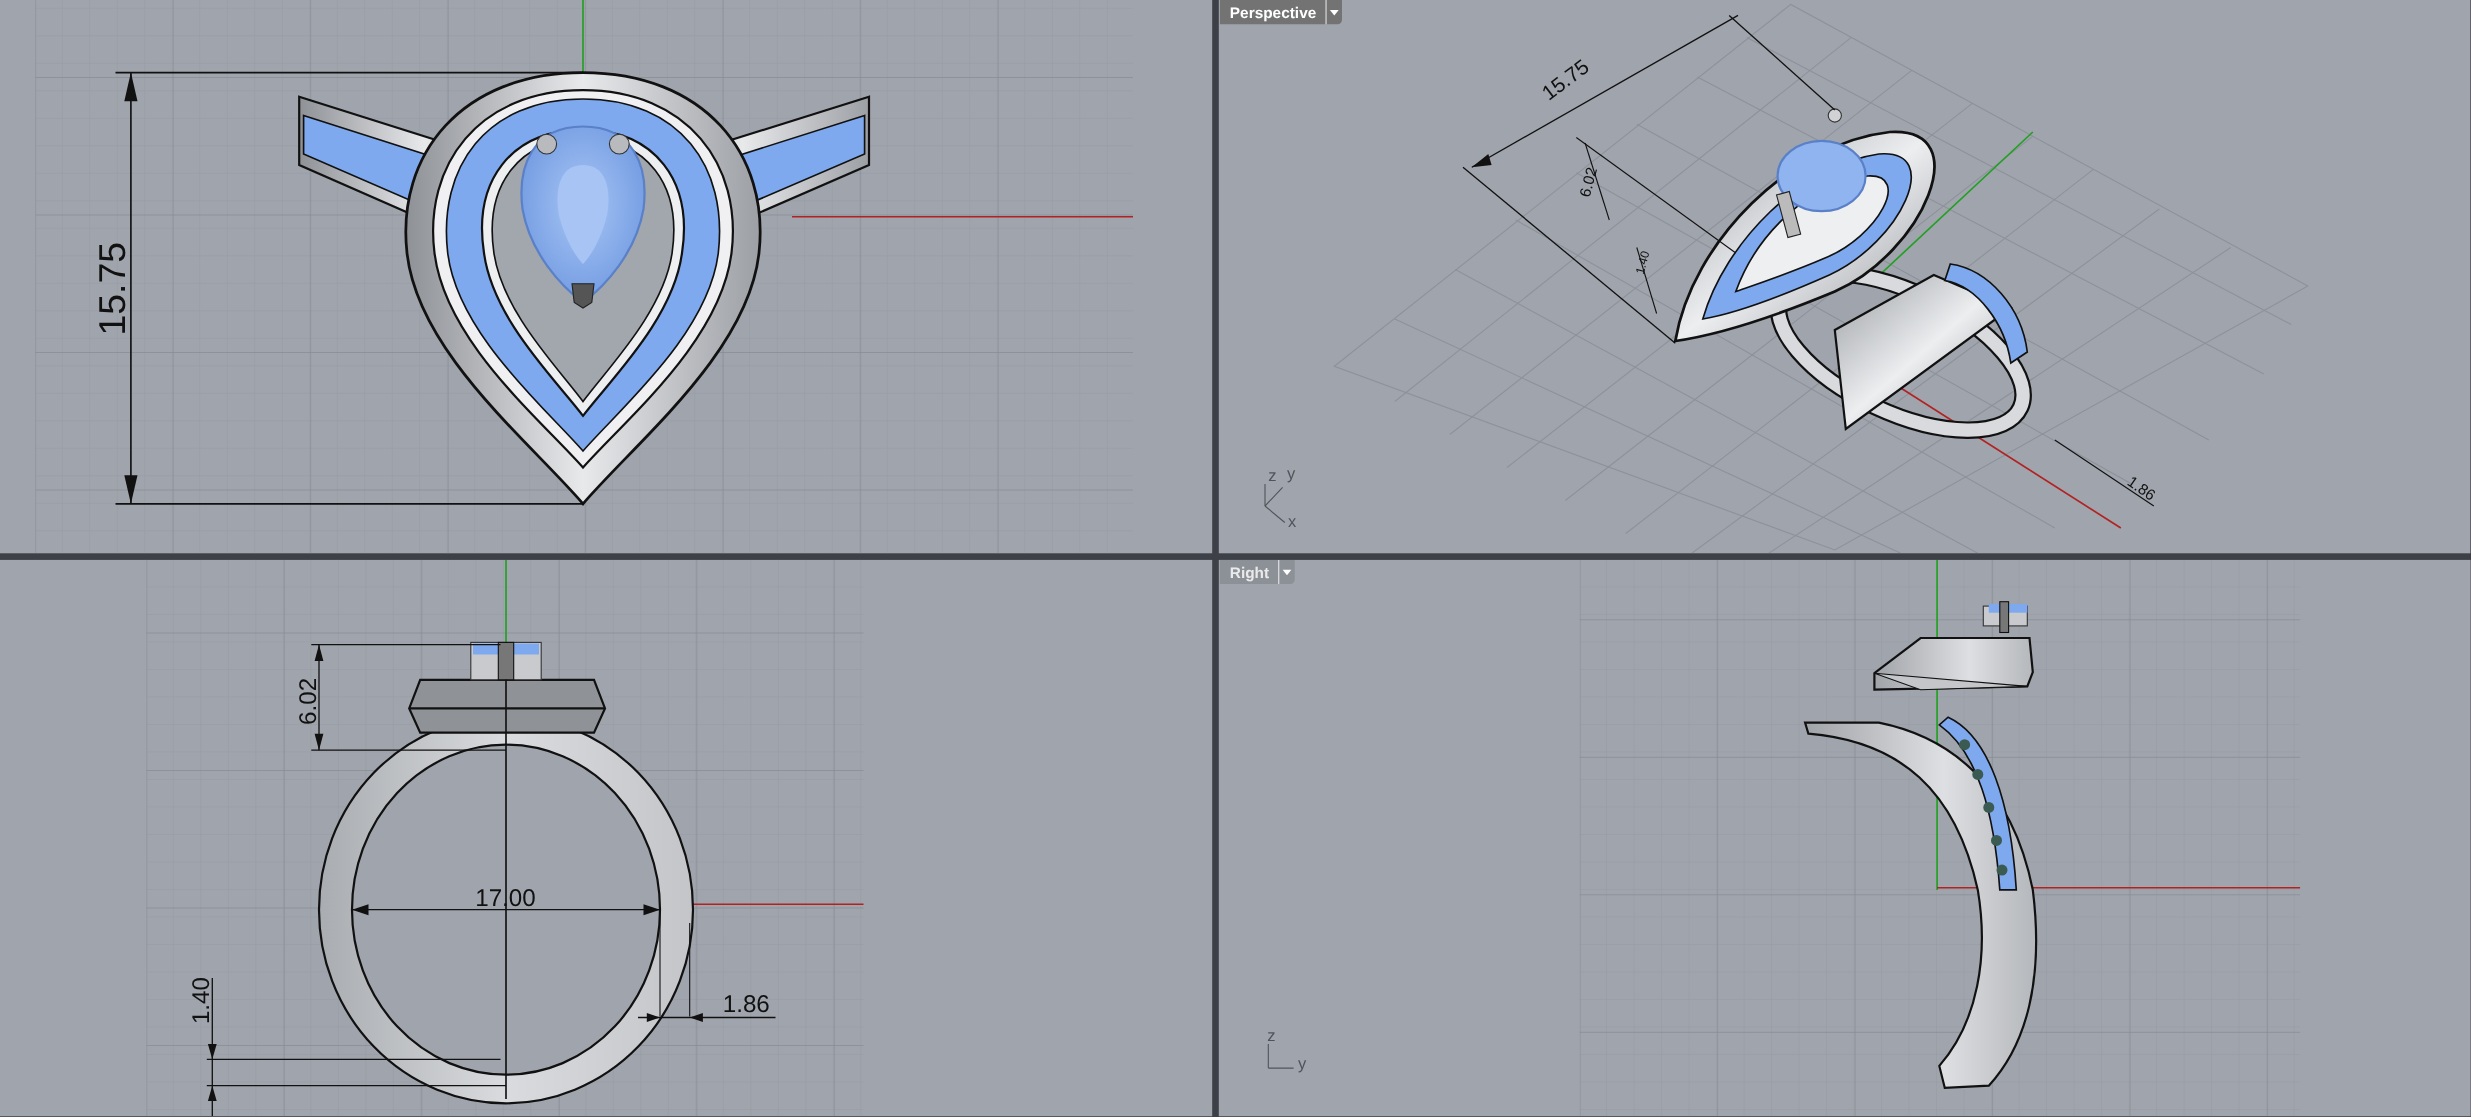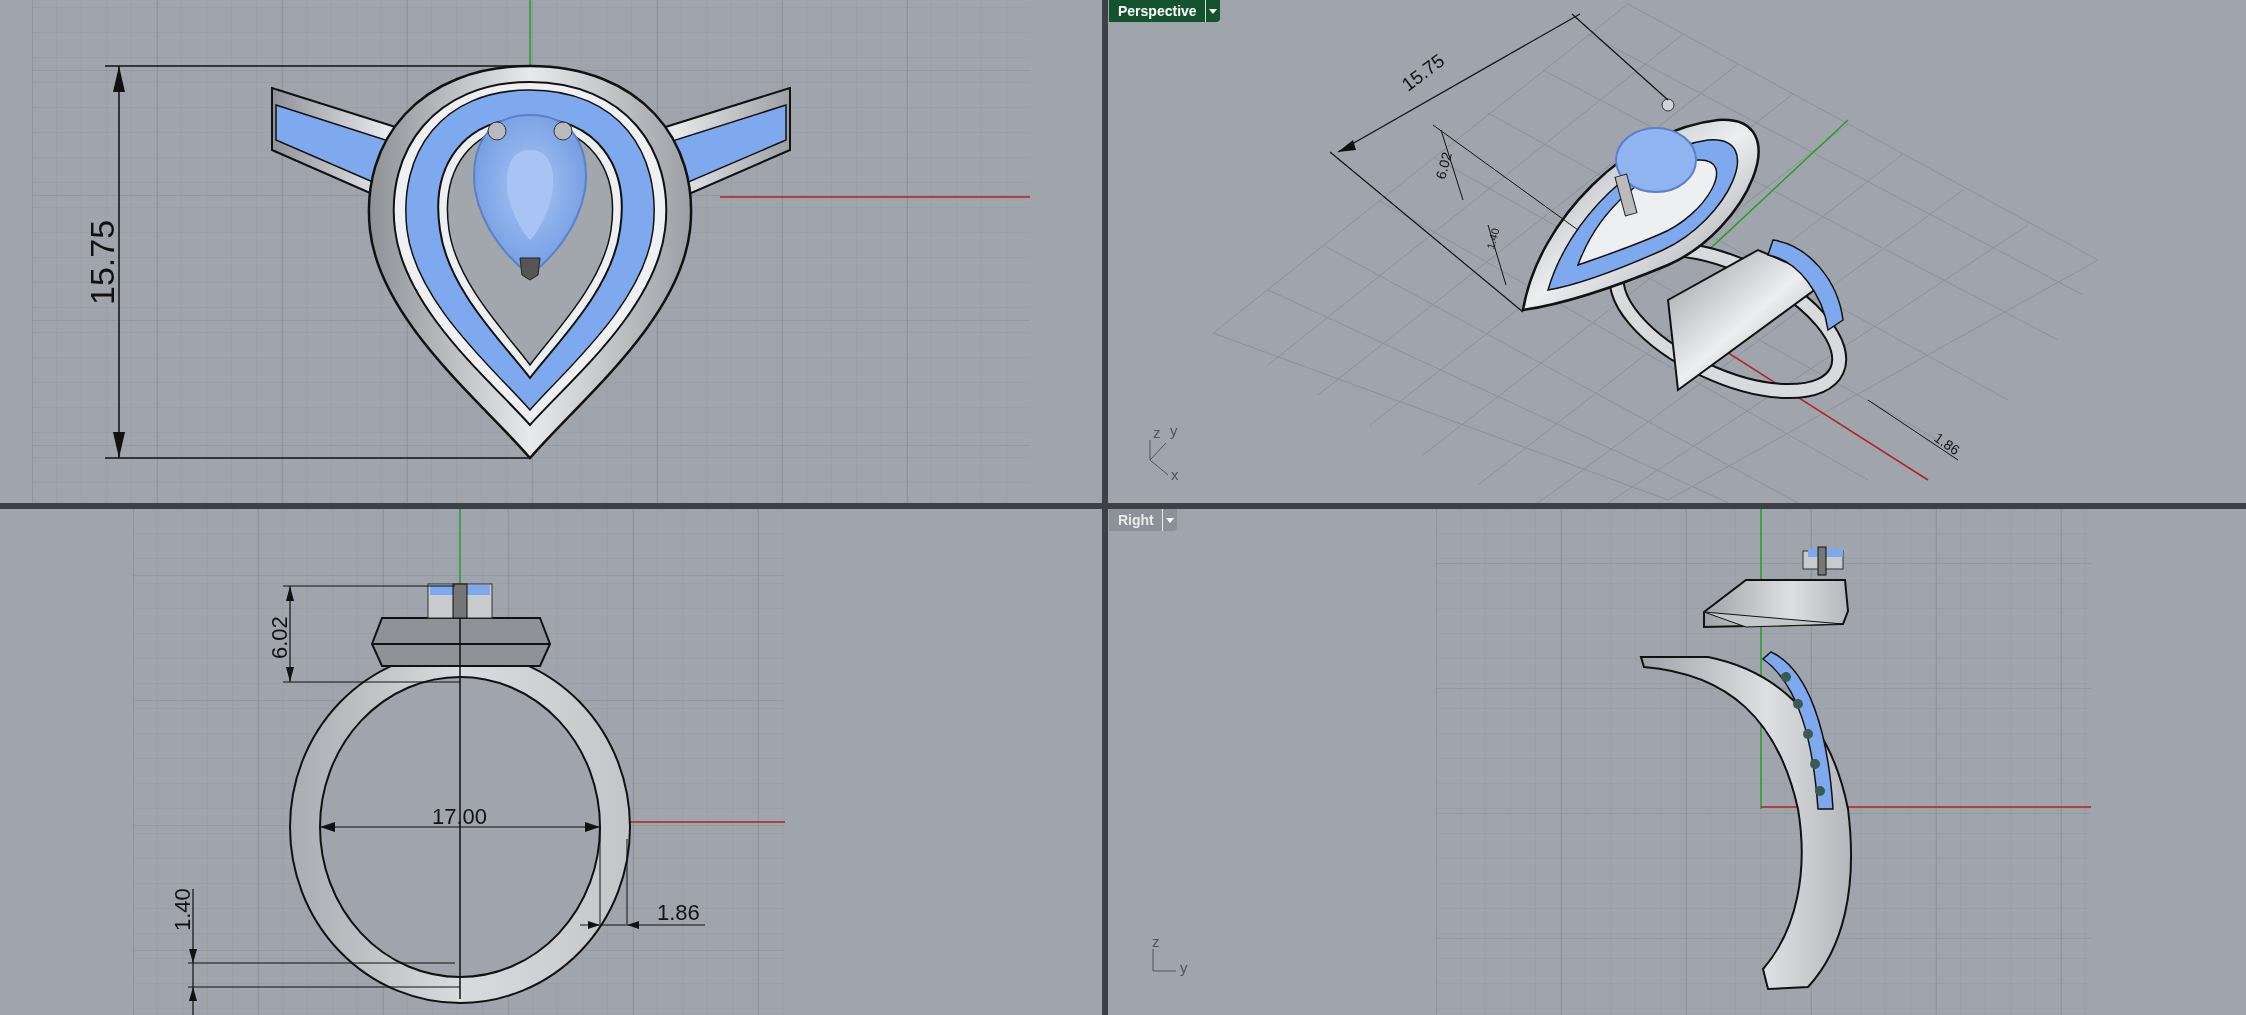--- a/index.html
+++ b/index.html
@@ -4,21 +4,21 @@
 <style>
   html,body{margin:0;padding:0;}
   body{width:2246px;height:1015px;background:#3d4046;overflow:hidden;position:relative;font-family:"Liberation Sans",sans-serif;}
   .vp{position:absolute;background:#a0a4ac;overflow:hidden;}
   #vp-top{left:0;top:0;width:1102px;height:503px;}
   #vp-persp{left:1108px;top:0;width:1138px;height:503px;}
   #vp-front{left:0;top:509px;width:1102px;height:506px;}
   #vp-right{left:1108px;top:509px;width:1310px;height:506px;}
   .vp svg.layer{position:absolute;left:0;top:0;}
   .vp-label{position:absolute;left:1px;top:0;height:22px;display:flex;align-items:center;border-radius:0 0 4px 0;font-weight:bold;font-size:14px;color:#fff;padding-left:9px;cursor:pointer;}
-  .vp-label.active{background:#14532d;}
+  .vp-label.active{background:#737373;}
   .vp-label.inactive{background:#8c9097;color:#eaeaea;}
   .vp-label .txt{padding-right:8px;}
   .vp-label .dd{width:14px;height:22px;border-left:1px solid rgba(255,255,255,.8);display:flex;align-items:center;justify-content:center;}
   .vp-label .dd:after{content:"";border-left:4px solid transparent;border-right:4px solid transparent;border-top:5px solid #fff;}
   .axes{position:absolute;color:#50545a;font-size:15px;}
   .dim{font-family:"Liberation Sans",sans-serif;fill:#111;}
 </style>
 </head>
 <body>
 

